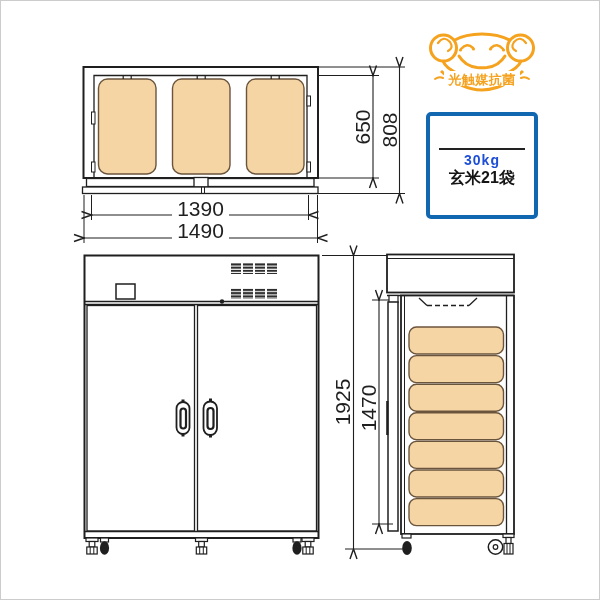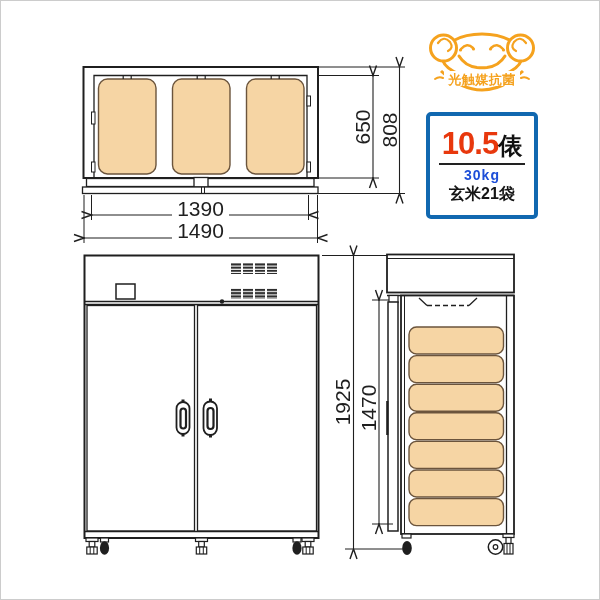--- a/index.html
+++ b/index.html
@@ -219,22 +219,18 @@
     <circle cx="63.5" cy="20" r="1.6" class="m-dot"></circle>
     <circle cx="76.5" cy="21" r="1.6" class="m-dot"></circle>
     <path d="M32,27 Q38,37 50,38.5 Q55,39 60,38.5 Q72,37 78,27" class="m-stroke"></path>
     <rect x="17" y="42" width="76" height="15" fill="#fff"></rect>
     <path d="M8,50 q4,-3 8,-1" class="m-stroke" style="stroke-width:2"></path>
     <path d="M94,49 q4,-2 8,1" class="m-stroke" style="stroke-width:2"></path>
     <text x="55" y="54.5" text-anchor="middle" class="m-label">光触媒抗菌</text>
   </svg>
 
   <div class="badge">
-    <div class="badge-capacity">
-      <span class="badge-value">10.5</span>
-      <span class="badge-unit">俵</span>
-    </div>
     <div class="badge-divider"></div>
     <div class="badge-weight">30kg</div>
     <div class="badge-bags">玄米21袋</div>
   </div>
 
 </div>
 
 </body></html>

